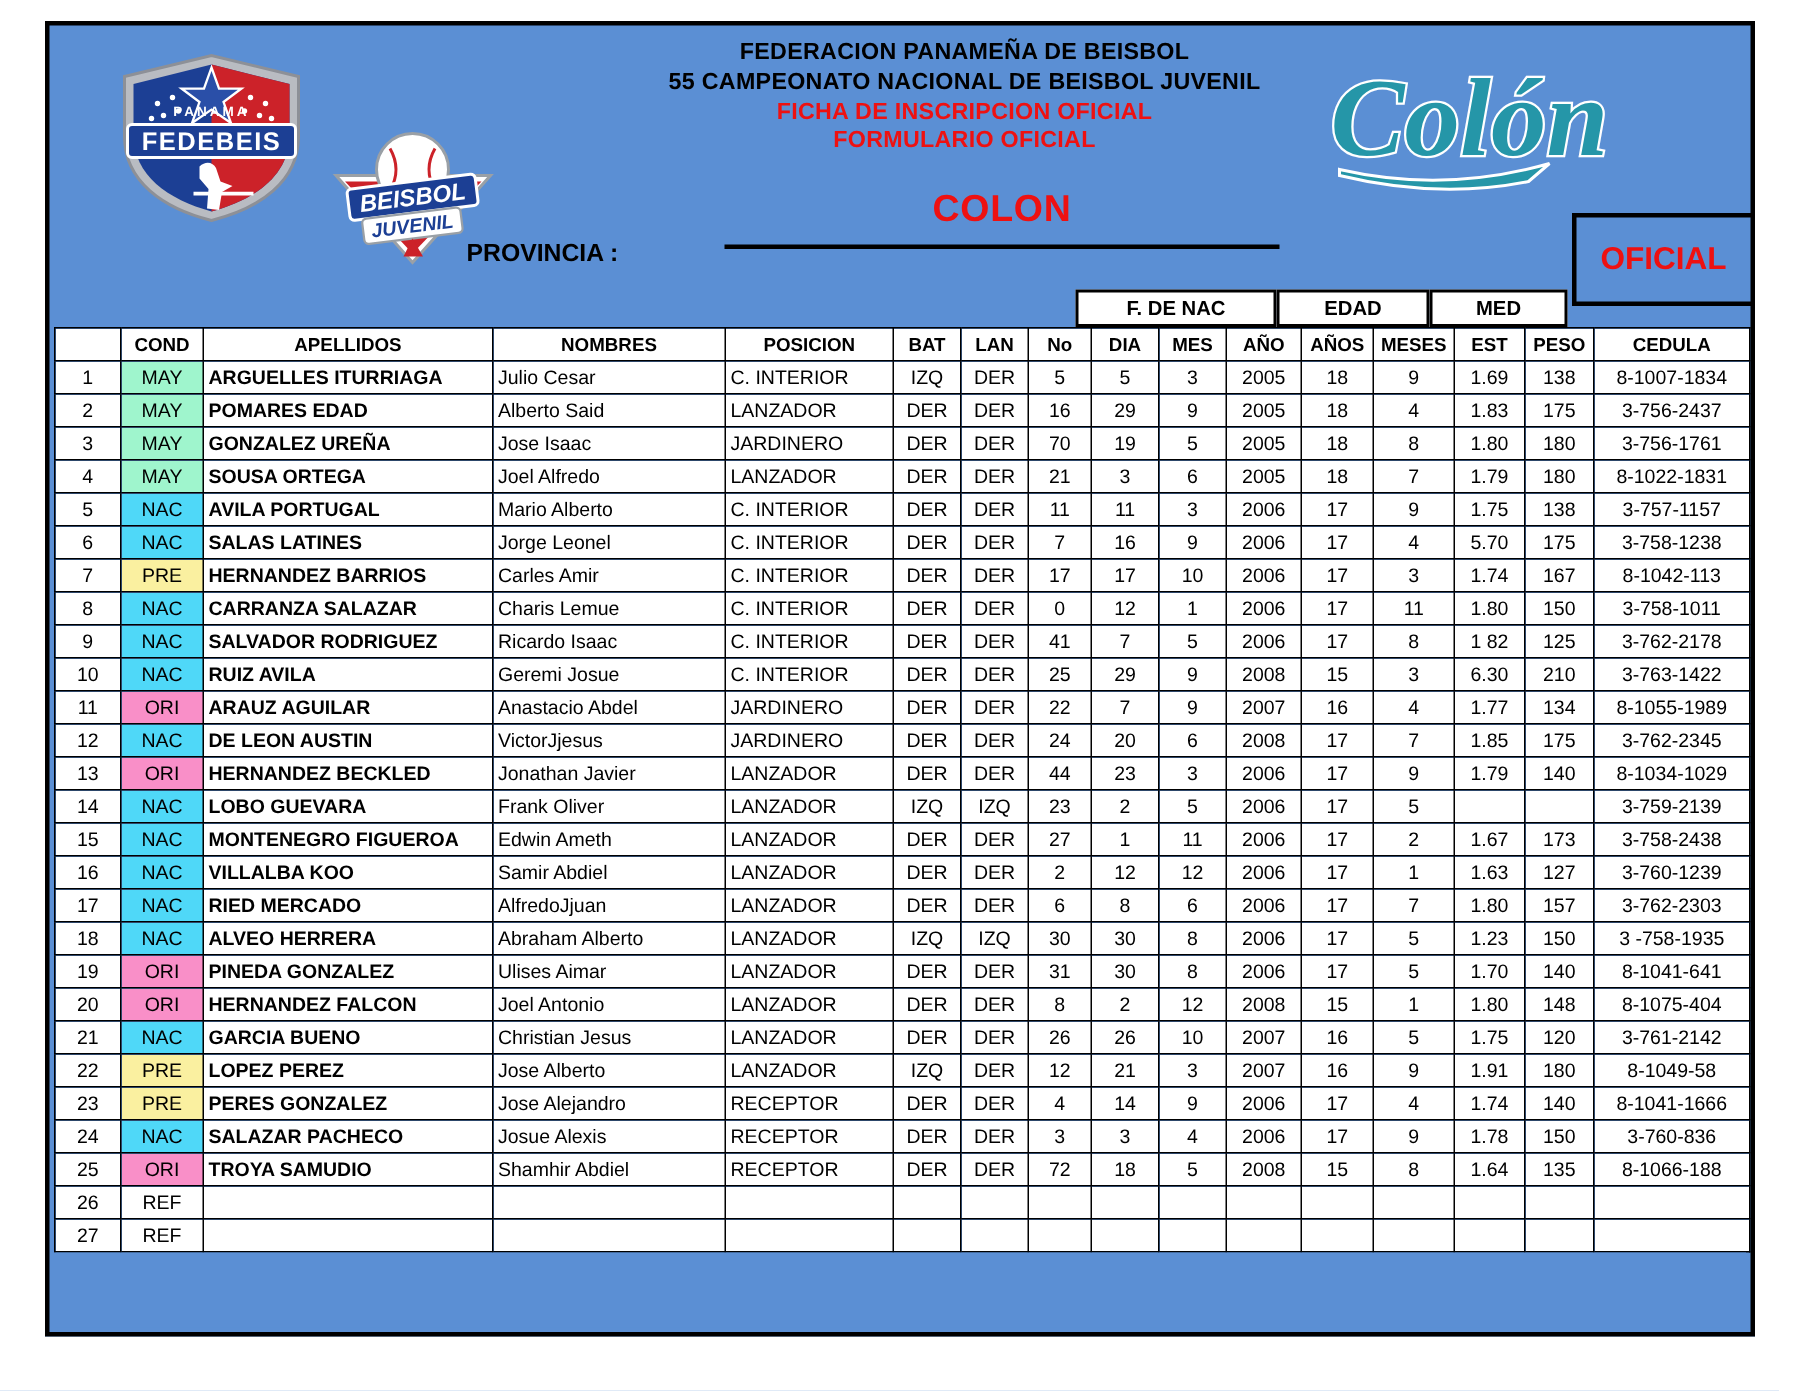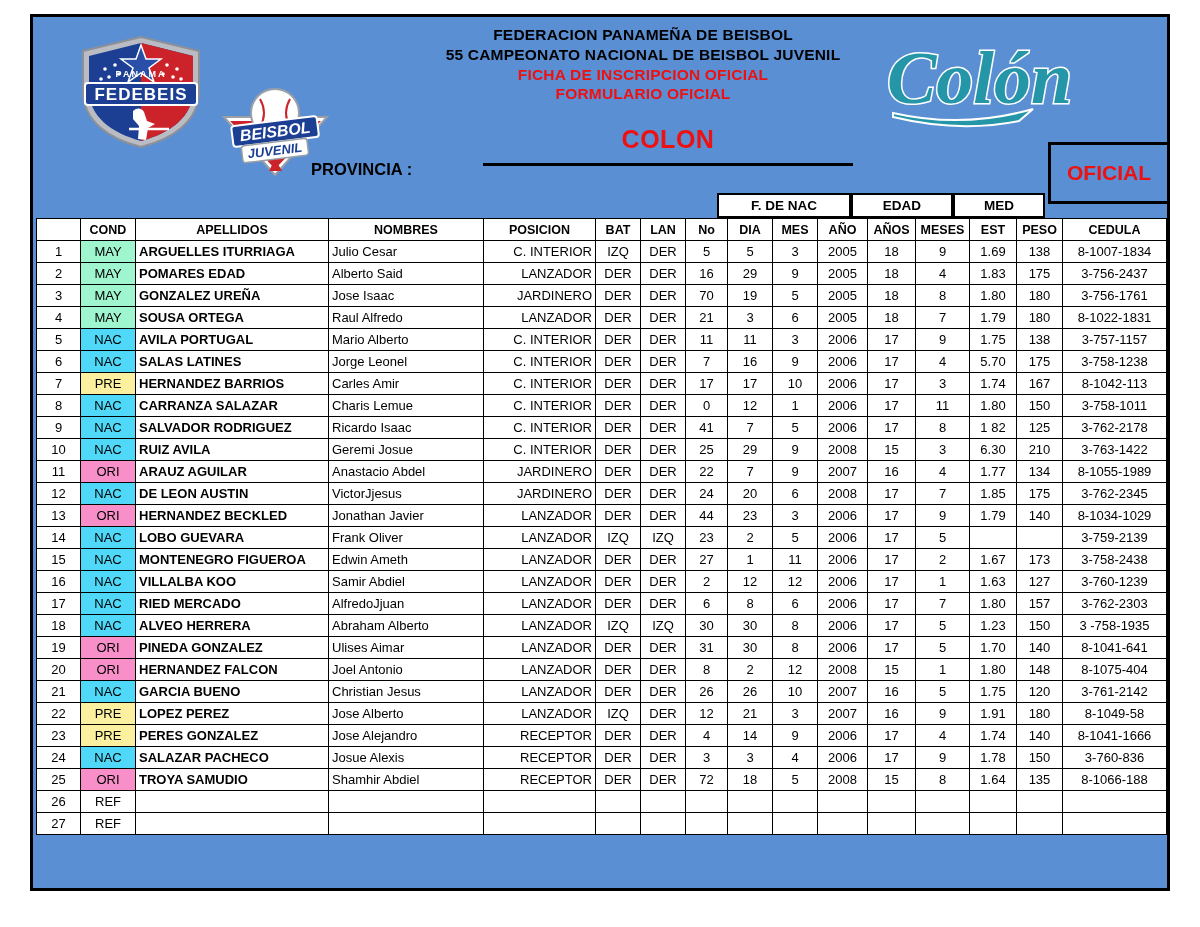--- a/index.html
+++ b/index.html
@@ -63,21 +63,21 @@
     background:#ffffff;overflow:hidden;white-space:nowrap;
     box-sizing:border-box;
   }
   table.main th{font-weight:bold;text-align:center;font-size:12.5px;}
   th.blank-hdr,td.blank-hdr{background:#5b8fd4;border:none;}
 
   td.c-num{text-align:center;}
   td.c-cond{text-align:center;font-size:12.5px;}
   td.c-ape{font-weight:bold;text-align:left;padding-left:5px;font-size:13px;}
   td.c-nom{text-align:left;padding-left:5px;font-size:12.5px;}
-  td.c-pos{text-align:right;font-size:12.5px;}
+  td.c-pos{text-align:left;font-size:12.5px;}
   td.c-mid{text-align:center;font-size:12.5px;}
   td.c-ced{text-align:center;font-size:12.5px;}
 
   .cond-MAY{background:#9ff5cd !important;}
   .cond-NAC{background:#4fd8f8 !important;}
   .cond-PRE{background:#faf0a0 !important;}
   .cond-ORI{background:#f98fc8 !important;}
   .cond-REF{background:#ffffff !important;}
 
   
@@ -252,21 +252,21 @@
             <td class="c-mid">18</td>
             <td class="c-mid">8</td>
             <td class="c-mid">1.80</td>
             <td class="c-mid">180</td>
             <td class="c-ced">3-756-1761</td>
           </tr>
           <tr>
             <td class="c-num">4</td>
             <td class="c-cond cond-MAY">MAY</td>
             <td class="c-ape">SOUSA ORTEGA</td>
-            <td class="c-nom">Raul Alfredo</td>
+            <td class="c-nom">Joel Alfredo</td>
             <td class="c-pos">LANZADOR</td>
             <td class="c-mid">DER</td>
             <td class="c-mid">DER</td>
             <td class="c-mid">21</td>
             <td class="c-mid">3</td>
             <td class="c-mid">6</td>
             <td class="c-mid">2005</td>
             <td class="c-mid">18</td>
             <td class="c-mid">7</td>
             <td class="c-mid">1.79</td>

